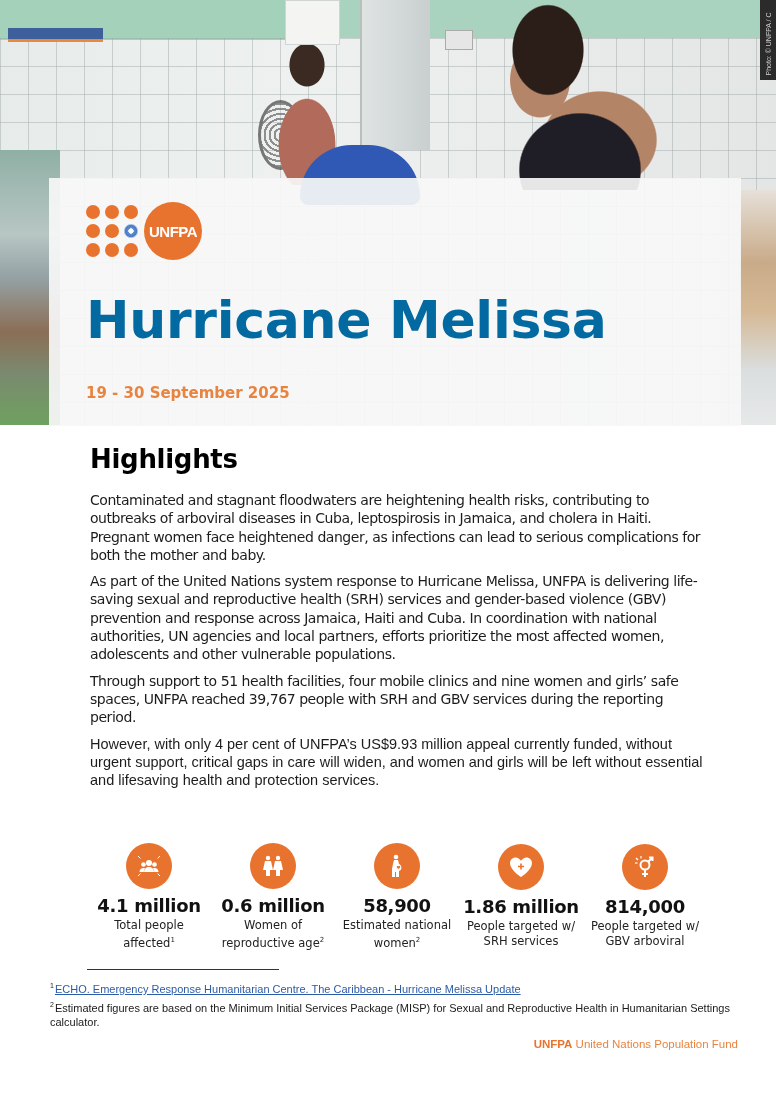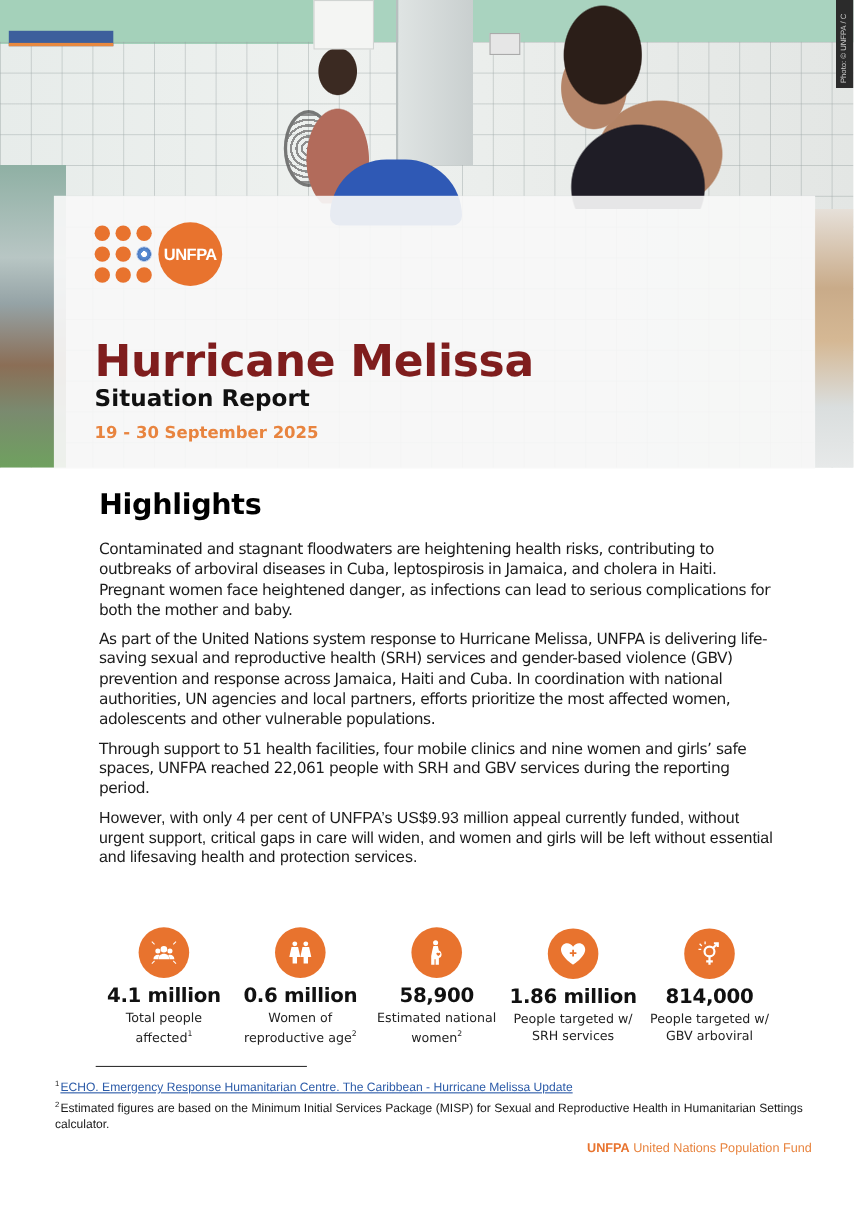--- a/index.html
+++ b/index.html
@@ -47,21 +47,21 @@
   
   .panel {
     position: absolute; left: 49px; top: 178px; width: 692px; height: 248px;
     background: rgba(247,247,247,0.92);
   }
   .logo { position: absolute; left: 37px; top: 23px; height: 60px; display: flex; align-items: center; }
   .dots { display: grid; grid-template-columns: repeat(3, 14px); grid-auto-rows: 14px; gap: 5px; margin-right: 0; }
   .dot { width: 14px; height: 14px; border-radius: 50%; background: #e8732e; }
   .un-emblem { width: 14px; height: 14px; border-radius: 50%; background: radial-gradient(circle, #ffffff 25%, #5b8fd6 28%, #4a79c0 60%, #9cb9e4 62%); }
   .logo-circle { width: 58px; height: 58px; border-radius: 50%; background: #e8732e; color: #fff; font-weight: 700; font-size: 15px; letter-spacing: -0.5px; display: flex; align-items: center; justify-content: center; margin-left: 6px; font-family: "Liberation Sans Narrow", "Liberation Sans", sans-serif; }
-  .title { position: absolute; left: 37px; top: 112px; font-size: 40px; font-weight: 700; color: #7f1d1d; letter-spacing: -0.3px; font-family: "DejaVu Sans", sans-serif; margin-top: 16px; }
+  .title { position: absolute; left: 37px; top: 112px; font-size: 52px; font-weight: 700; color: #0369a1; letter-spacing: -0.3px; font-family: "DejaVu Sans", sans-serif; }
   .subtitle { position: absolute; left: 37px; top: 172px; font-size: 21px; font-weight: 700; color: #111; font-family: "DejaVu Sans", sans-serif; }
   .dates { position: absolute; left: 37px; top: 206px; font-size: 15px; font-weight: 700; color: #e8843f; font-family: "DejaVu Sans", sans-serif; }
 
   
   .content { position: absolute; left: 90px; top: 444px; width: 620px; }
   .h-highlights { font-size: 26px; font-weight: 700; color: #000; font-family: "DejaVu Sans", sans-serif; margin-bottom: 17px; letter-spacing: -0.3px; }
   .para { font-size: 14px; line-height: 18.3px; color: #1c1c1c; margin-bottom: 8px; font-family: "DejaVu Sans", sans-serif; letter-spacing: -0.45px; }
   .para.tight { font-family: "Liberation Sans", sans-serif; letter-spacing: 0; font-size: 14.5px; }
 
   
@@ -111,29 +111,28 @@
       <div class="dot"></div>
       <div class="dot"></div>
       <div class="un-emblem"></div>
       <div class="dot"></div>
       <div class="dot"></div>
       <div class="dot"></div>
     </div>
     <div class="logo-circle">UNFPA</div>
   </div>
   <h1 class="title">Hurricane Melissa</h1>
-  <h2 class="subtitle">Situation Report</h2>
   <div class="dates">19 - 30 September 2025</div>
 </div>
 
 <div class="content">
   <h2 class="h-highlights">Highlights</h2>
   <p class="para">Contaminated and stagnant floodwaters are heightening health risks, contributing to outbreaks of arboviral diseases in Cuba, leptospirosis in Jamaica, and cholera in Haiti. Pregnant women face heightened danger, as infections can lead to serious complications for both the mother and baby.</p>
   <p class="para">As part of the United Nations system response to Hurricane Melissa, UNFPA is delivering life-saving sexual and reproductive health (SRH) services and gender-based violence (GBV) prevention and response across Jamaica, Haiti and Cuba. In coordination with national authorities, UN agencies and local partners, efforts prioritize the most affected women, adolescents and other vulnerable populations.</p>
-  <p class="para">Through support to 51 health facilities, four mobile clinics and nine women and girls’ safe spaces, UNFPA reached 22,061 people with SRH and GBV services during the reporting period.</p>
+  <p class="para">Through support to 51 health facilities, four mobile clinics and nine women and girls’ safe spaces, UNFPA reached 39,767 people with SRH and GBV services during the reporting period.</p>
   <p class="para tight">However, with only 4 per cent of UNFPA’s US$9.93 million appeal currently funded, without urgent support, critical gaps in care will widen, and women and girls will be left without essential and lifesaving health and protection services.</p>
 </div>
 
 <div class="stats">
   <div class="stat">
     <div class="stat-icon">
       <svg viewBox="0 0 26 26" fill="#fff">
           <circle cx="13" cy="10" r="3"></circle>
           <circle cx="7.5" cy="11.5" r="2.3"></circle>
           <circle cx="18.5" cy="11.5" r="2.3"></circle>

